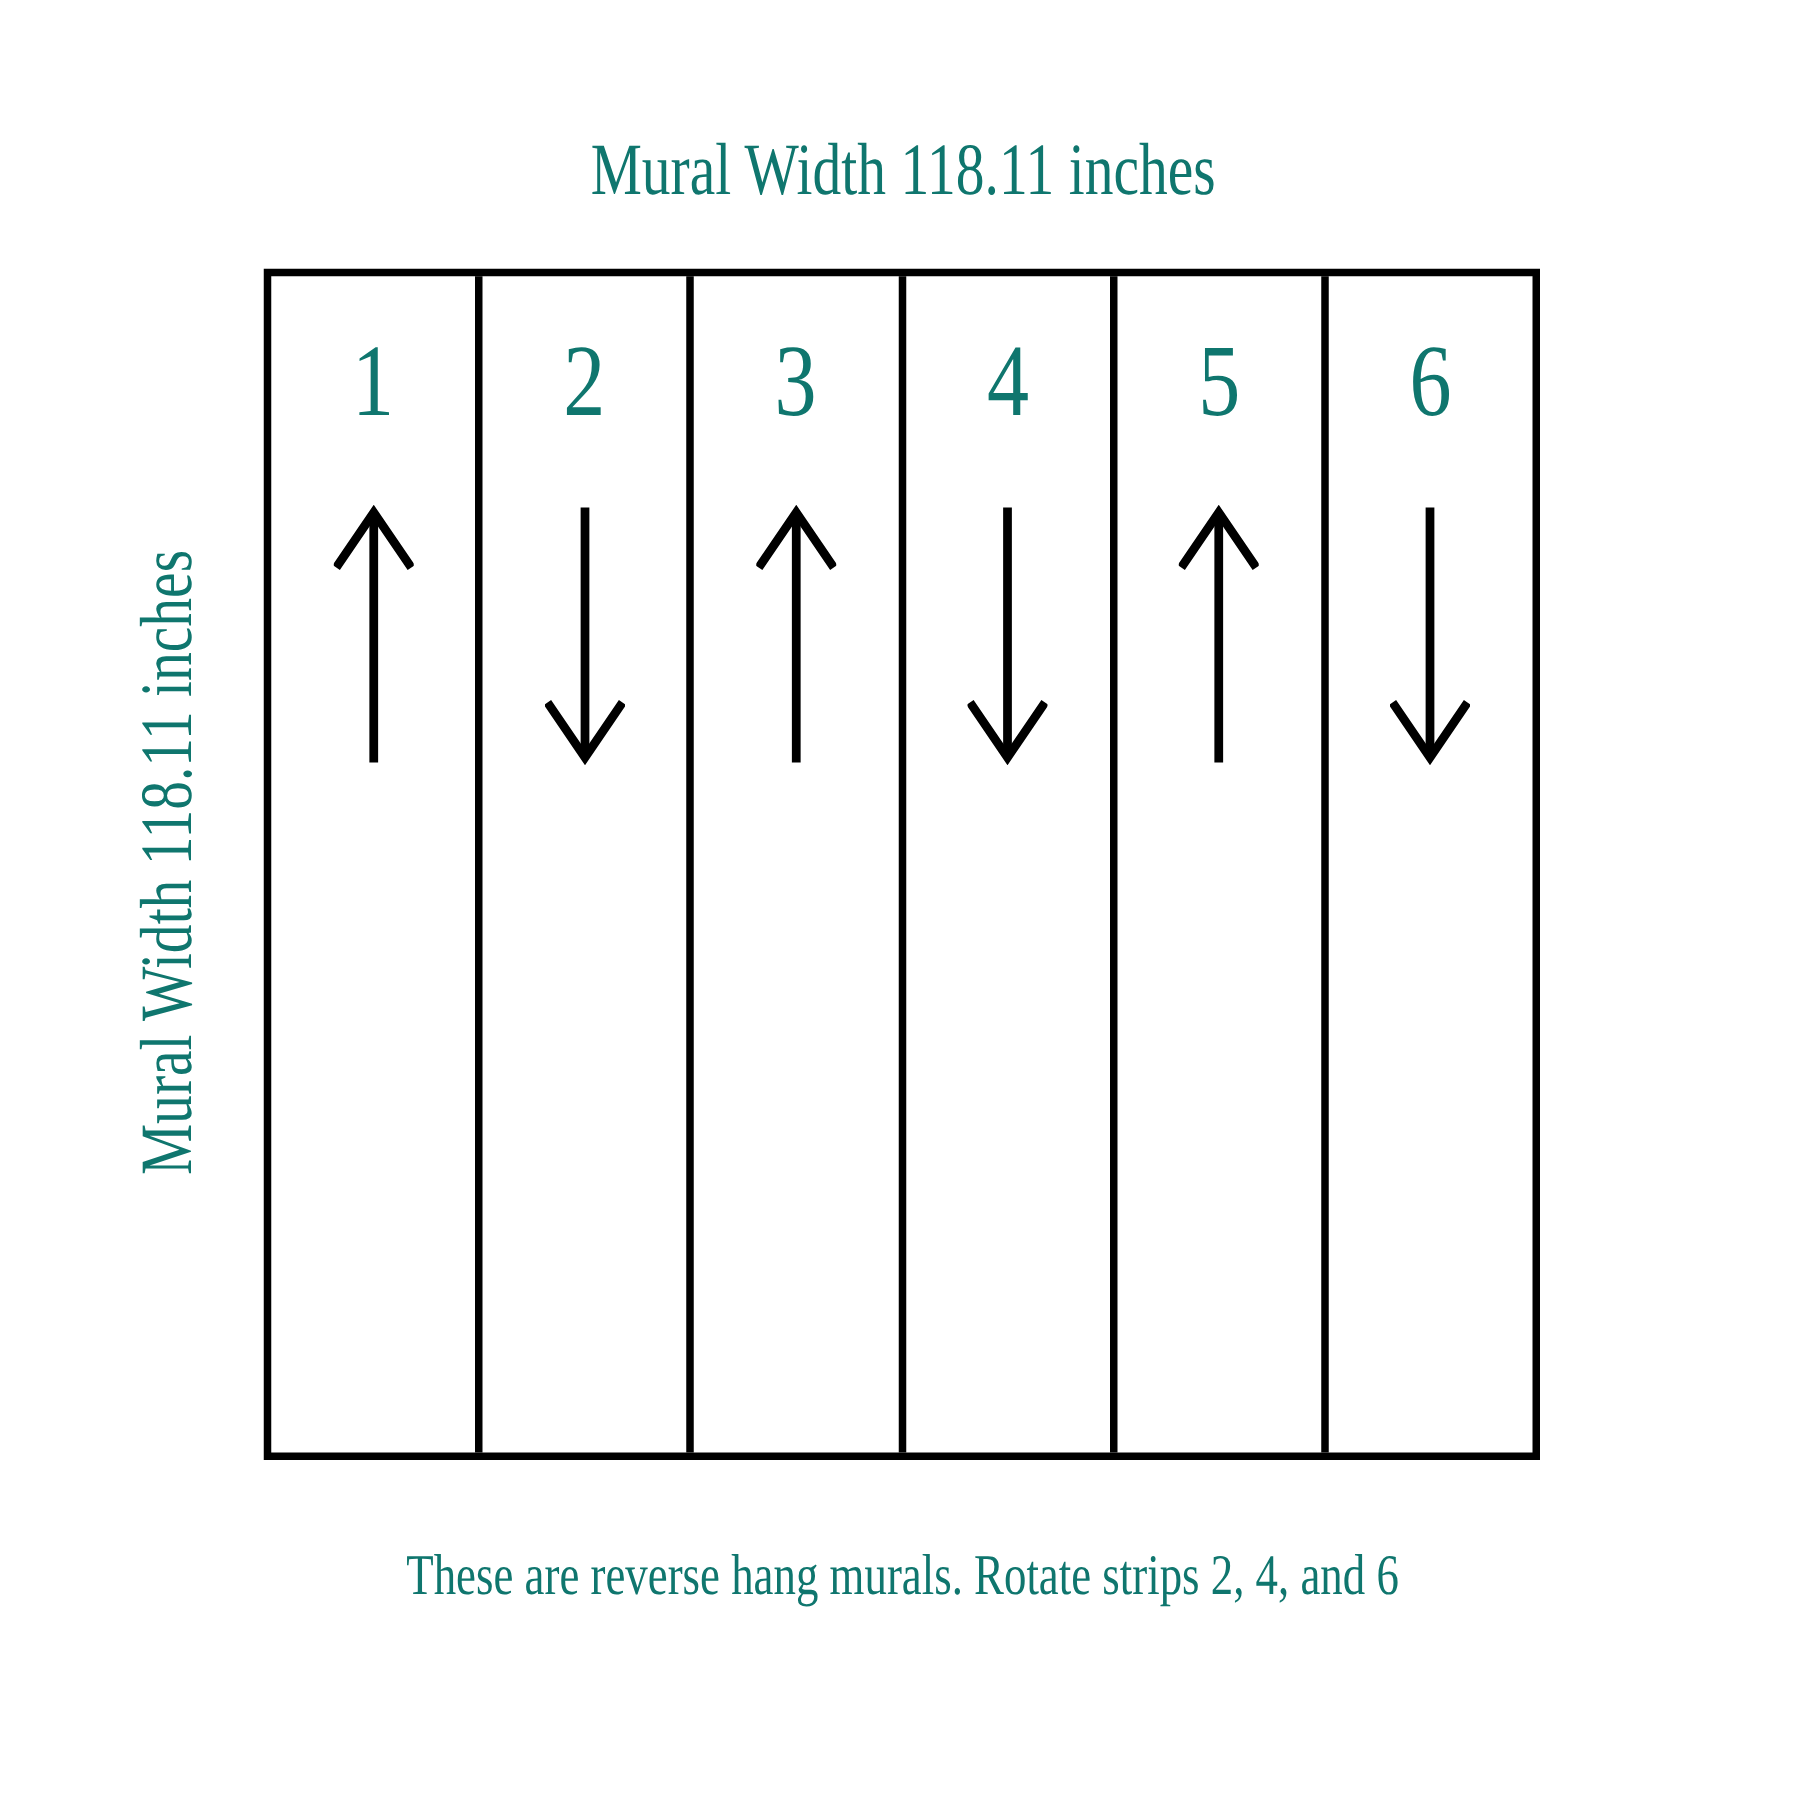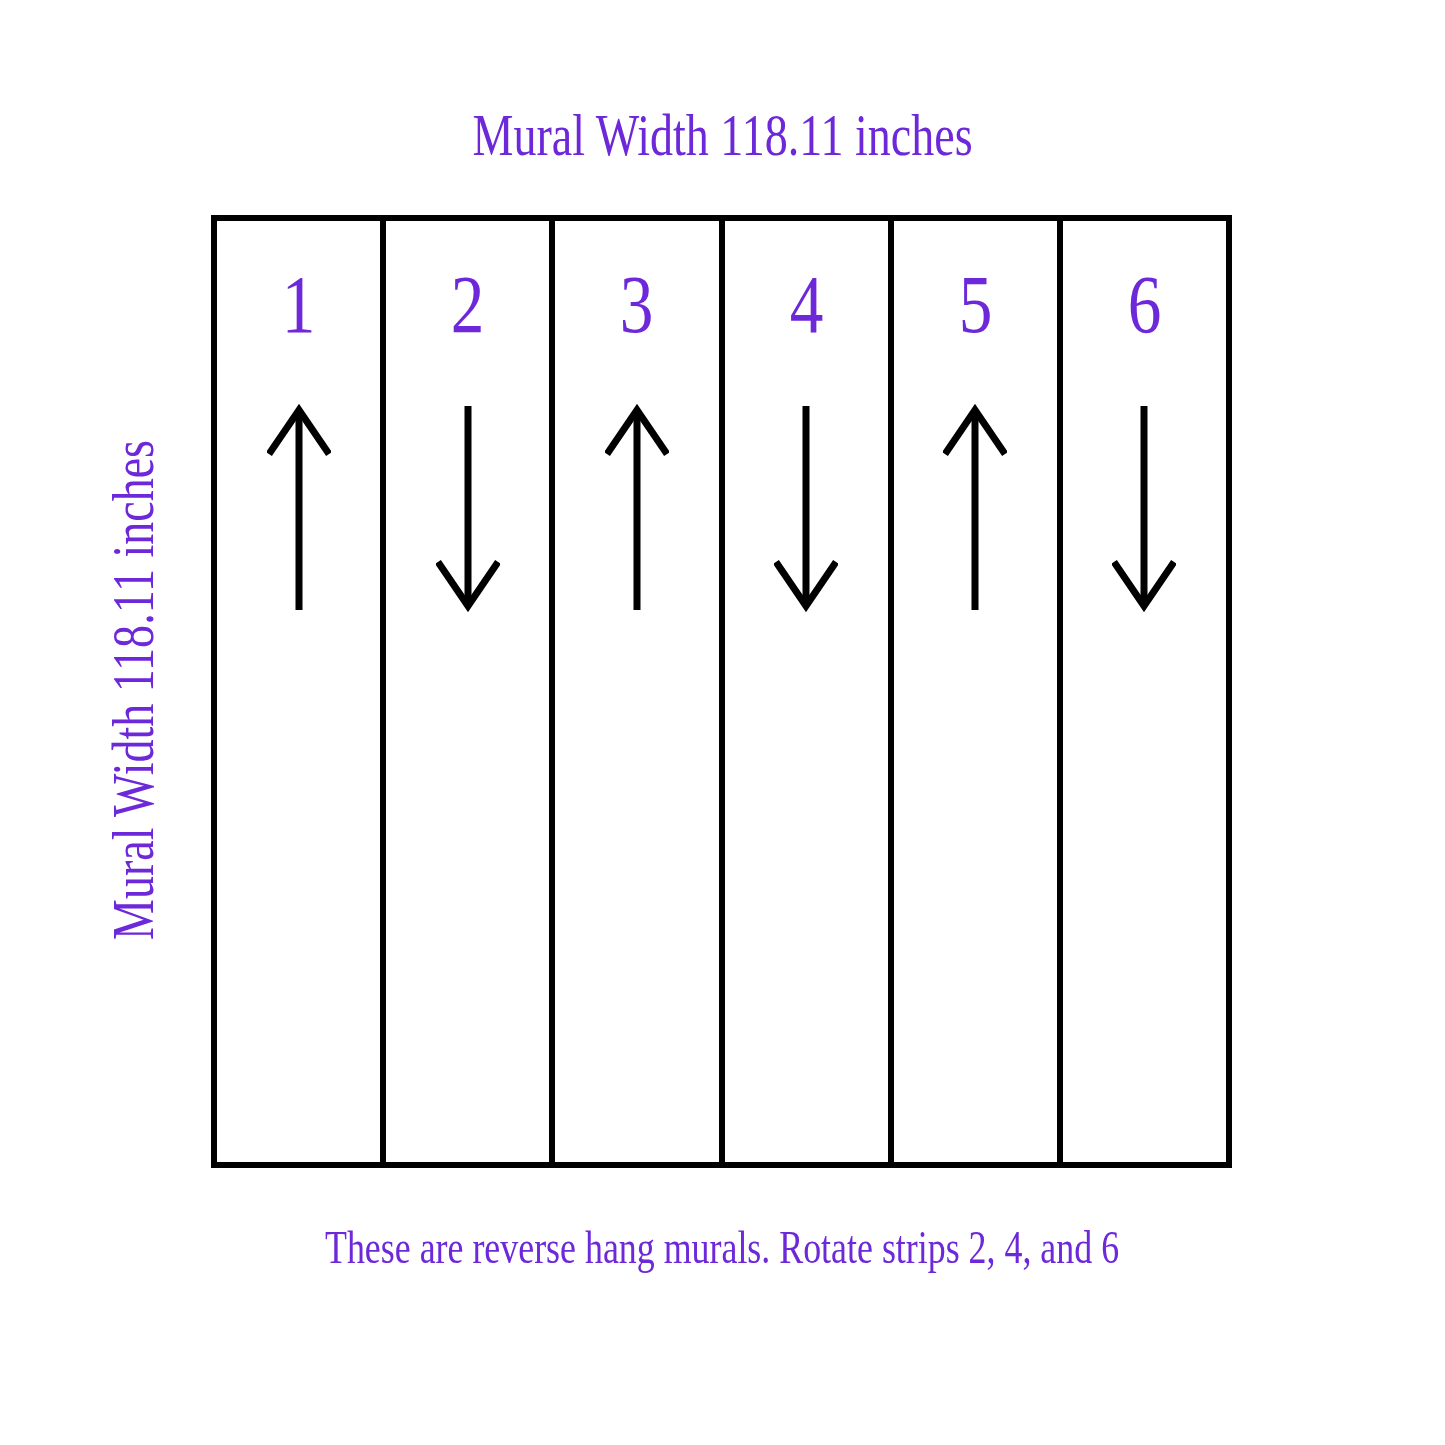--- a/index.html
+++ b/index.html
@@ -5,21 +5,21 @@
   html, body {
     margin: 0;
     padding: 0;
     background: #ffffff;
   }
   .page {
     position: relative;
     width: 1445px;
     height: 1445px;
     background: #ffffff;
-    color: #6d28d9;
+    color: #0f766e;
     font-family: "Liberation Serif", "DejaVu Serif", serif;
     overflow: hidden;
   }
   
   .title {
     position: absolute;
     top: 100px;
     left: 0;
     width: 100%;
     text-align: center;
@@ -92,20 +92,21 @@
     position: absolute;
     top: 1220px;
     left: 0;
     width: 100%;
     text-align: center;
     font-size: 46px;
     line-height: 56px;
   }
   .caption .line {
     white-space: nowrap;
+    margin-top: 12px;
   }
 </style>
 </head>
 <body>
 
 <div class="page">
 
   <div class="title">
     <span class="squeeze">Mural Width 118.11 inches</span>
   </div>

